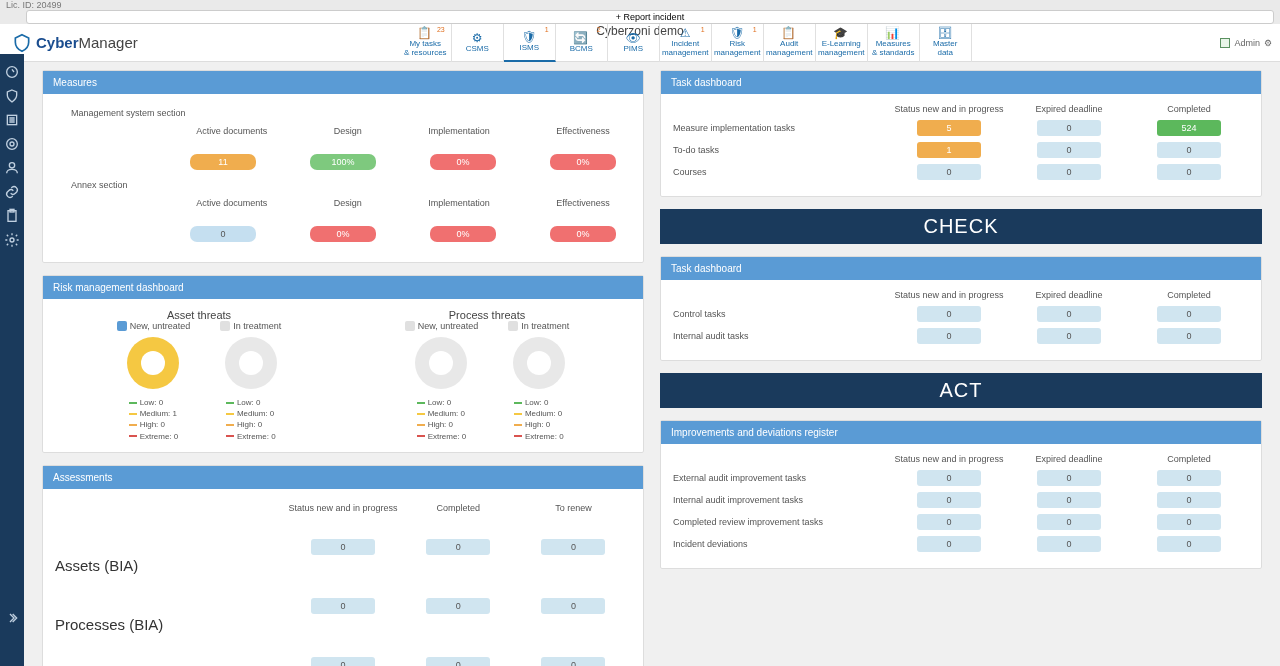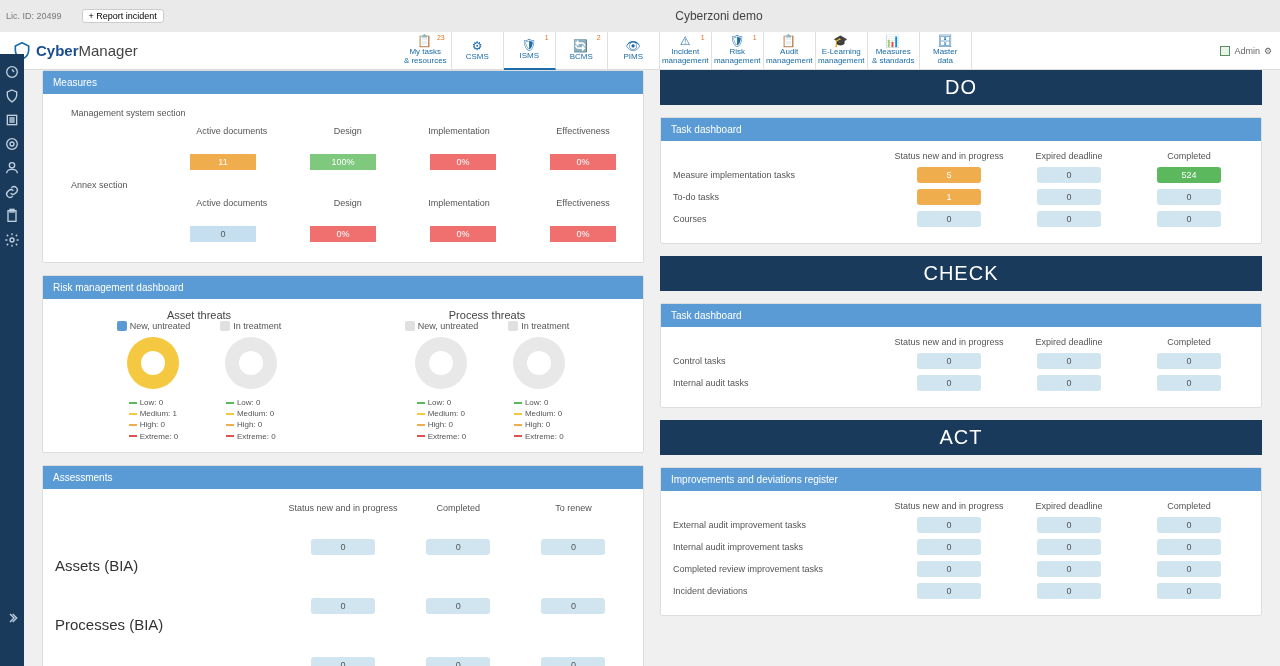--- a/index.html
+++ b/index.html
@@ -1,19 +1,19 @@
 <!DOCTYPE html>
 <html><head>
 <meta charset="utf-8">
 <style>
 * { box-sizing: border-box; margin: 0; padding: 0; font-family: Arial, sans-serif; }
 body { background: #f0f0f0; width: 1280px; height: 666px; overflow: hidden; font-size: 10px; color: #333; }
 
 
-.topbar { height: 32px; background: #eaeaea; display: flex; align-items: center; padding: 0 6px; font-size: 9px; color: #777; }
+.topbar { height: 24px; background: #eaeaea; display: flex; padding: 0 6px; font-size: 9px; color: #777; flex-direction: column; }
 .report-btn { margin-left: 20px; background: #fff; border: 1px solid #ccc; border-radius: 3px; padding: 1px 6px; font-size: 9px; cursor: pointer; }
 .topbar-title { flex: 1; text-align: center; font-size: 12px; color: #444; }
 
 
 .header { height: 38px; background: #fff; display: flex; align-items: center; border-bottom: 1px solid #ddd; }
 .logo { display: flex; align-items: center; padding: 0 12px; font-size: 15px; font-weight: 600; color: #1a4d8f; }
 .logo svg { width: 20px; height: 20px; margin-right: 4px; }
 .logo-text1 { color: #1a4d8f; }
 .logo-text2 { color: #444; font-weight: 400; }
 .nav { display: flex; margin-left: 250px; }
@@ -37,21 +37,21 @@
 .card { background: #fff; border: 1px solid #ddd; border-radius: 2px; }
 .card-head { background: #5a9bd5; color: #fff; font-size: 10px; padding: 6px 10px; }
 .card-body { padding: 10px 12px; }
 
 
 .meas-sub { font-size: 9px; color: #555; margin: 4px 16px 8px; }
 .meas-row { display: flex; align-items: center; margin-bottom: 10px; }
 .meas-cell-label { width: 120px; }
 .meas-cols { display: flex; gap: 24px; flex: 1; justify-content: space-around; }
 .meas-col-head { font-size: 9px; color: #555; margin-bottom: 8px; }
-.pill { width: 66px; height: 16px; border-radius: 0; display: flex; align-items: center; justify-content: center; font-size: 9px; color: #fff; }
+.pill { width: 66px; height: 16px; border-radius: 7px; display: flex; align-items: center; justify-content: center; font-size: 9px; color: #fff; }
 .pill.orange { background: #f0ad4e; }
 .pill.green { background: #7ec97e; }
 .pill.red { background: #f07070; }
 .pill.blue { background: #c5dff0; color: #555; }
 
 
 .threat-cols { display: flex; }
 .threat-half { flex: 1; display: flex; flex-direction: column; align-items: center; }
 .threat-title { font-size: 11px; color: #444; margin-bottom: 0; }
 .threat-row { display: flex; gap: 30px; }
@@ -359,21 +359,20 @@
               <div class="assess-cell">
                 <div class="task-pill">0</div>
               </div>
             </div>
           </div>
       </div>
     </div>
   </div>
 
   <div class="col">
-    <div class="section-title">DO</div>
     <div class="card">
       <div class="card-head">Task dashboard</div>
       <div class="card-body">
         <div class="task-head-row" id="do-heads">
             <div></div>
             <div>Status new and in progress</div>
             <div>Expired deadline</div>
             <div>Completed</div>
           </div>
         <div id="do-rows">

